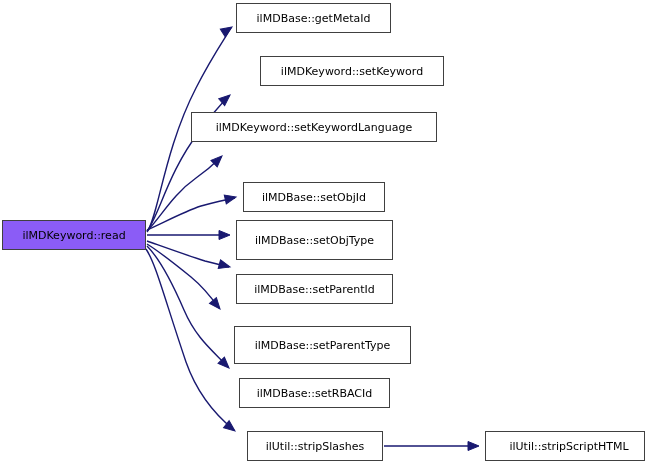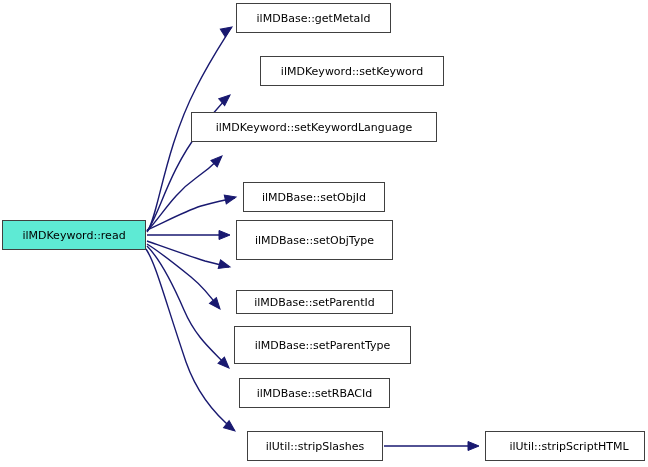--- a/index.html
+++ b/index.html
@@ -32,21 +32,21 @@
     justify-content: center;
     border: 1px solid #404040;
     background: #ffffff;
     color: #000000;
     font-size: 11px;
     line-height: 1;
     white-space: nowrap;
     letter-spacing: 0px;
   }
   .node.root {
-    background: #5eead4;
+    background: #8b5cf6;
     border: 1px solid #404040;
   }
   .node-label {
     display: block;
     padding: 0 2px;
   }
 </style>
 </head>
 <body>
 
@@ -105,21 +105,21 @@
       </div>
       <div class="node" style="left: 191px; top: 112px; width: 246px; height: 30px;">
         <span class="node-label">ilMDKeyword::setKeywordLanguage</span>
       </div>
       <div class="node" style="left: 243px; top: 165px; width: 142px; height: 30px; margin-top: 17px;">
         <span class="node-label">ilMDBase::setObjId</span>
       </div>
       <div class="node" style="left: 236px; top: 220px; width: 157px; height: 40px;">
         <span class="node-label">ilMDBase::setObjType</span>
       </div>
-      <div class="node" style="left: 236px; top: 290px; width: 157px; height: 24px;">
+      <div class="node" style="left: 236px; top: 274px; width: 157px; height: 30px;">
         <span class="node-label">ilMDBase::setParentId</span>
       </div>
       <div class="node" style="left: 234px; top: 326px; width: 177px; height: 38px; text-align: right;">
         <span class="node-label">ilMDBase::setParentType</span>
       </div>
       <div class="node" style="left: 239px; top: 378px; width: 151px; height: 30px;">
         <span class="node-label">ilMDBase::setRBACId</span>
       </div>
       <div class="node" style="left: 247px; top: 431px; width: 136px; height: 30px;">
         <span class="node-label">ilUtil::stripSlashes</span>

